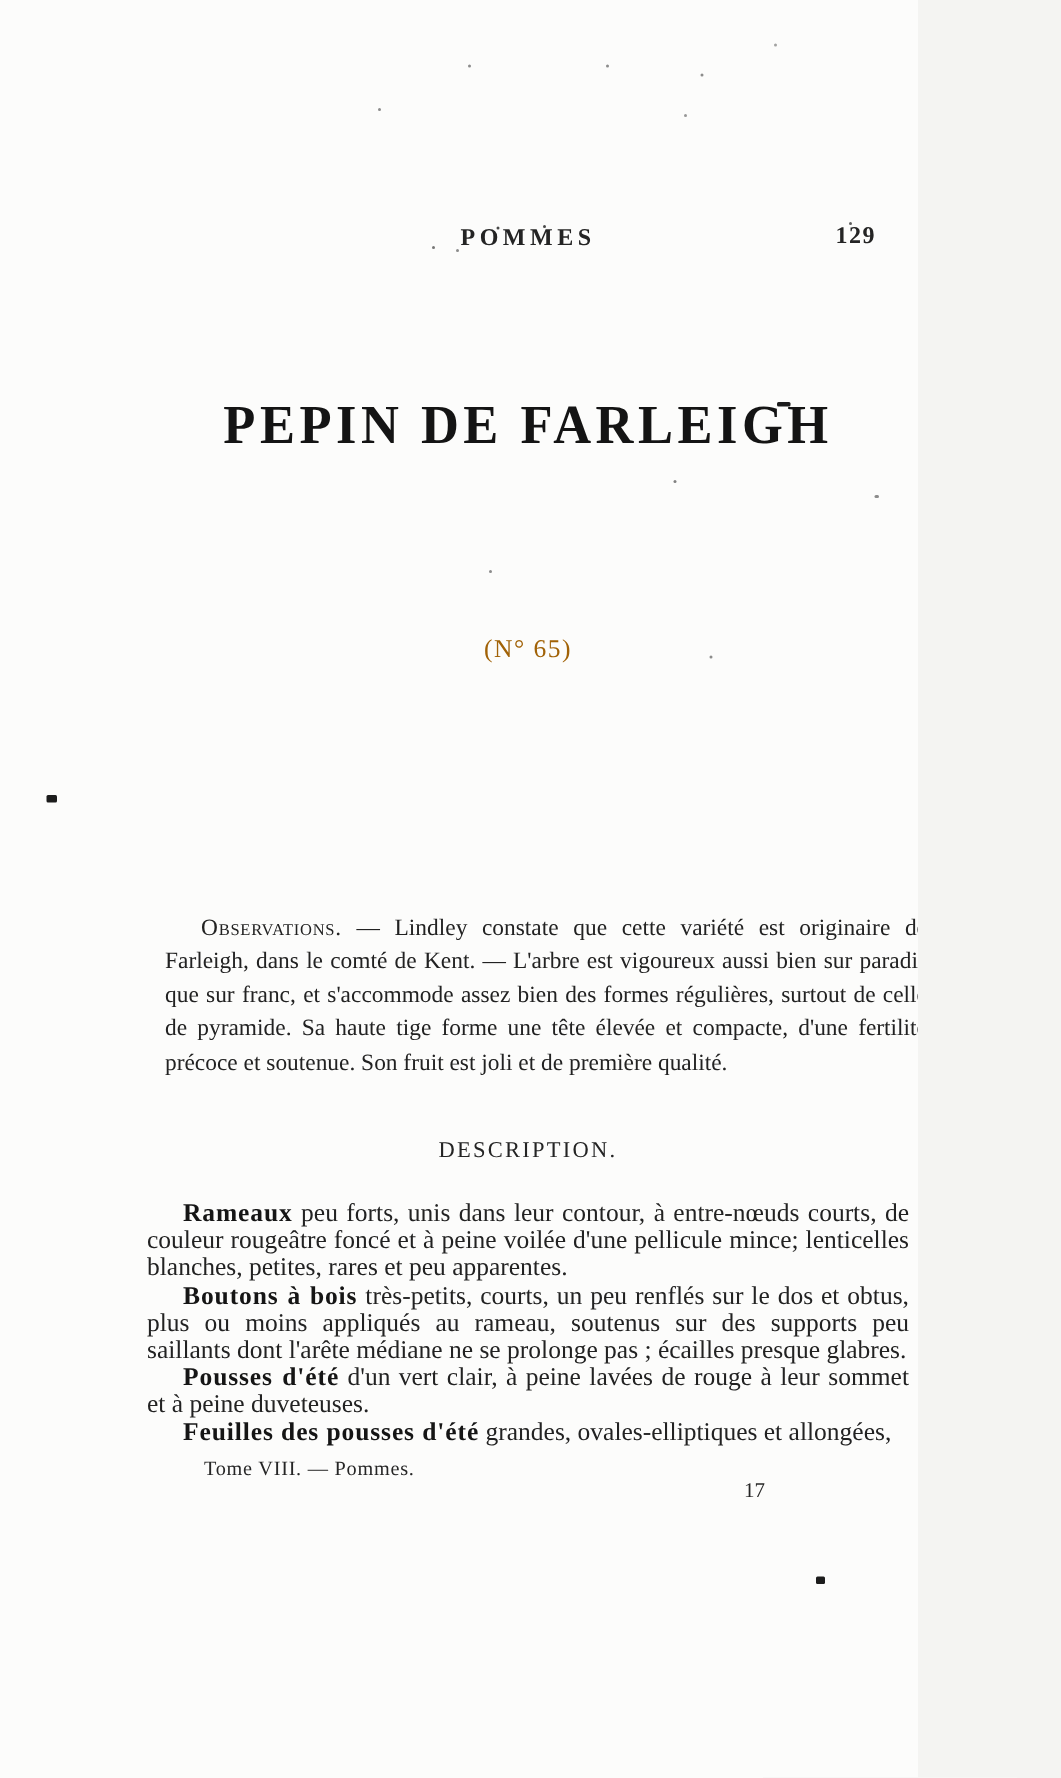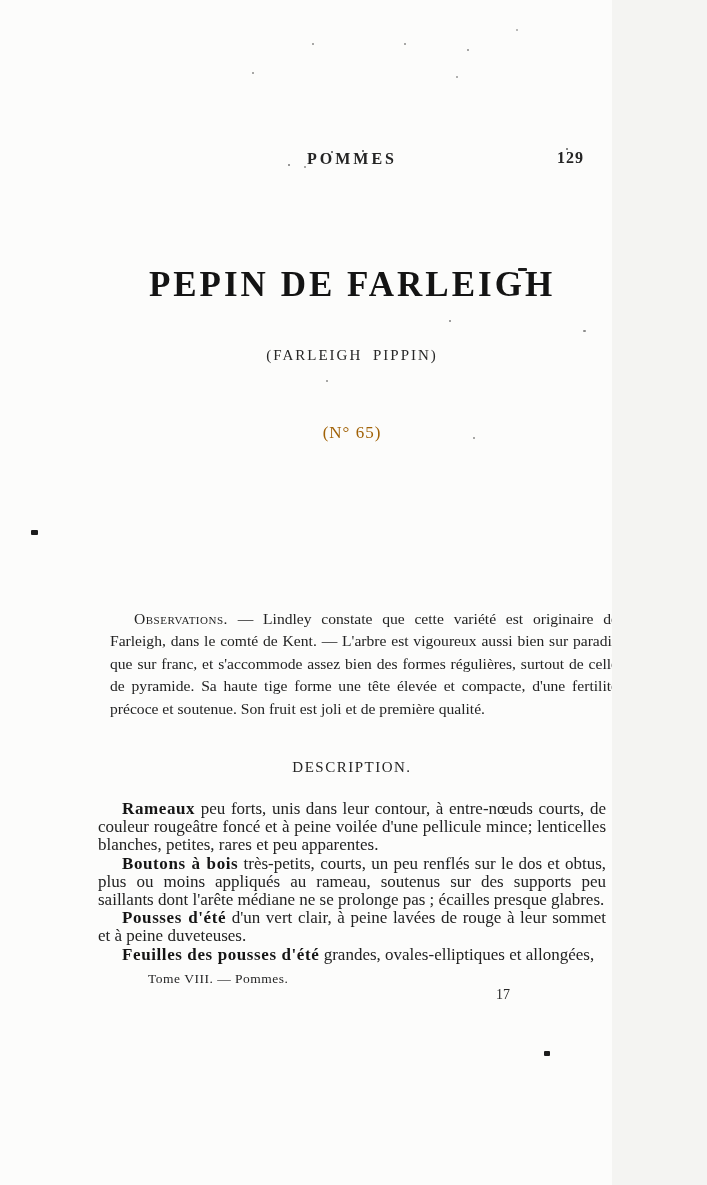--- a/index.html
+++ b/index.html
@@ -124,21 +124,20 @@
   
   .footer {
     top: 971px;
     font-size: 13.5px;
     color: #262626;
   }
   .footer-left {
     position: absolute;
     left: 38px;
     letter-spacing: 0.5px;
-    margin-left: 12px;
   }
   .footer-right {
     position: absolute;
     right: 96px;
     font-weight: 400;
     font-size: 14px;
     margin-top: 16px;
   }
 
   
@@ -189,21 +188,20 @@
   <span class="speck s16"></span>
   <span class="speck s17"></span>
   <span class="speck s18"></span>
 
   <div class="col running-head">
     <span>POMMES</span>
     <span class="page-number">129</span>
   </div>
 
   <h1 class="col chapter-title">PEPIN DE FARLEIGH</h1>
-  <div class="col chapter-subtitle">(FARLEIGH PIPPIN)</div>
   <div class="col variety-number">(N° 65)</div>
 
 
   <p class="col observations"><span class="smallcaps">Observations.</span><span> — Lindley constate que cette variété est originaire de Farleigh, dans le comté de Kent. — L'arbre est vigoureux aussi bien sur paradis que sur franc, et s'accommode assez bien des formes régulières, surtout de celle de pyramide. Sa haute tige forme une tête élevée et compacte, d'une fertilité précoce et soutenue. Son fruit est joli et de première qualité.</span></p>
 
   <div class="col desc-heading">DESCRIPTION.</div>
 
   <div class="col desc-block">
     <p class="desc-para"><span class="term">Rameaux</span><span> peu forts, unis dans leur contour, à entre-nœuds courts, de couleur rougeâtre foncé et à peine voilée d'une pellicule mince; lenticelles blanches, petites, rares et peu apparentes.</span></p>
     <p class="desc-para"><span class="term">Boutons à bois</span><span> très-petits, courts, un peu renflés sur le dos et obtus, plus ou moins appliqués au rameau, soutenus sur des supports peu saillants dont l'arête médiane ne se prolonge pas ; écailles presque glabres.</span></p>

